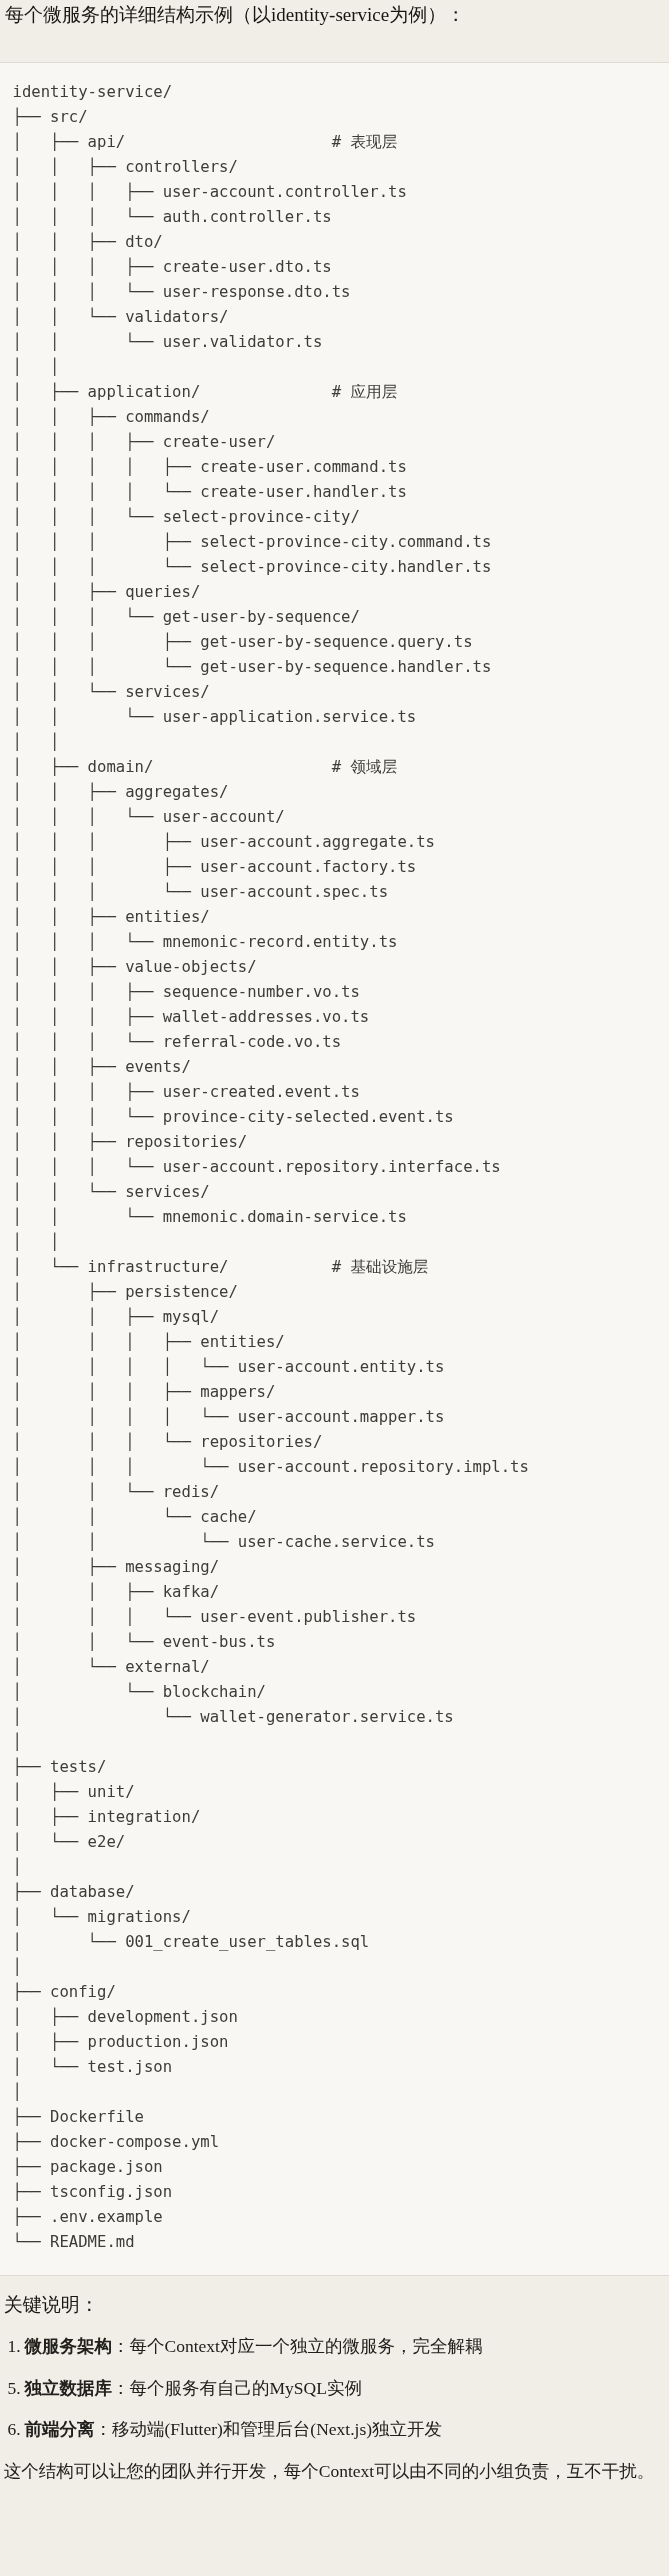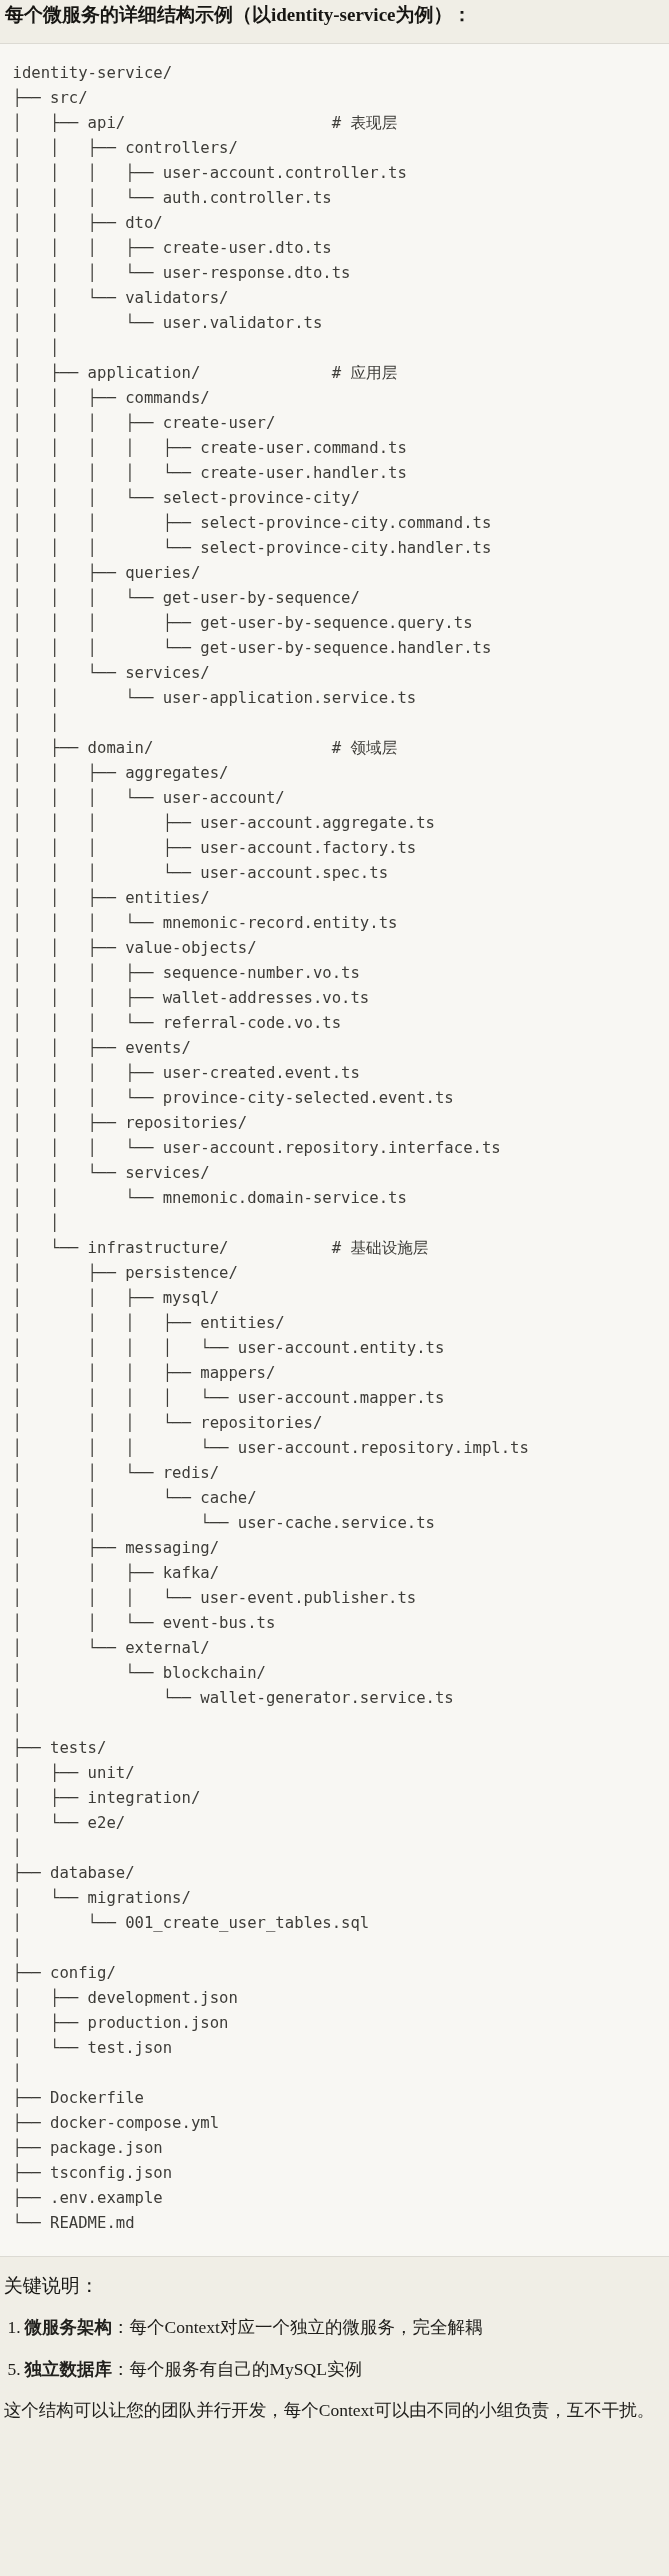--- a/index.html
+++ b/index.html
@@ -14,26 +14,26 @@
   html, body { margin: 0; padding: 0; }
   body {
     width: 669px;
     background: var(--page_bg);
     color: var(--body_text);
     font-family: "Liberation Serif", serif;
   }
   .page-title {
     font-size: 19px;
     line-height: 22.5px;
-    font-weight: 700;
+    font-weight: 400;
     color: var(--heading_text);
     margin: 3.8px 7.5px 0 5px;
   }
   .code-block {
-    margin-top: 17px;
+    margin-top: 36px;
     background: var(--code_bg);
     border-top: 1.3px solid var(--border);
     border-bottom: 1.3px solid var(--border);
     padding: 17px 5px 20px 12.5px;
     overflow: hidden;
   }
   .file-tree {
     margin: 0;
     font-family: "DejaVu Sans Mono", "Liberation Mono", monospace;
     font-size: 15.6px;
@@ -167,16 +167,19 @@
     <span class="note-number">1.</span><span class="note-label">微服务架构</span><span class="note-text">：每个Context对应一个独立的微服务，完全解耦</span>
   </div>
 
 
 
 
   <div class="note-item">
     <span class="note-number">5.</span><span class="note-label">独立数据库</span><span class="note-text">：每个服务有自己的MySQL实例</span>
   </div>
 
+  <div class="note-item">
+    <span class="note-number">6.</span><span class="note-label">前端分离</span><span class="note-text">：移动端(Flutter)和管理后台(Next.js)独立开发</span>
+  </div>
 </div>
   <p class="closing-paragraph">这个结构可以让您的团队并行开发，每个Context可以由不同的小组负责，互不干扰。</p>
 </section>
 
 
 </body></html>

